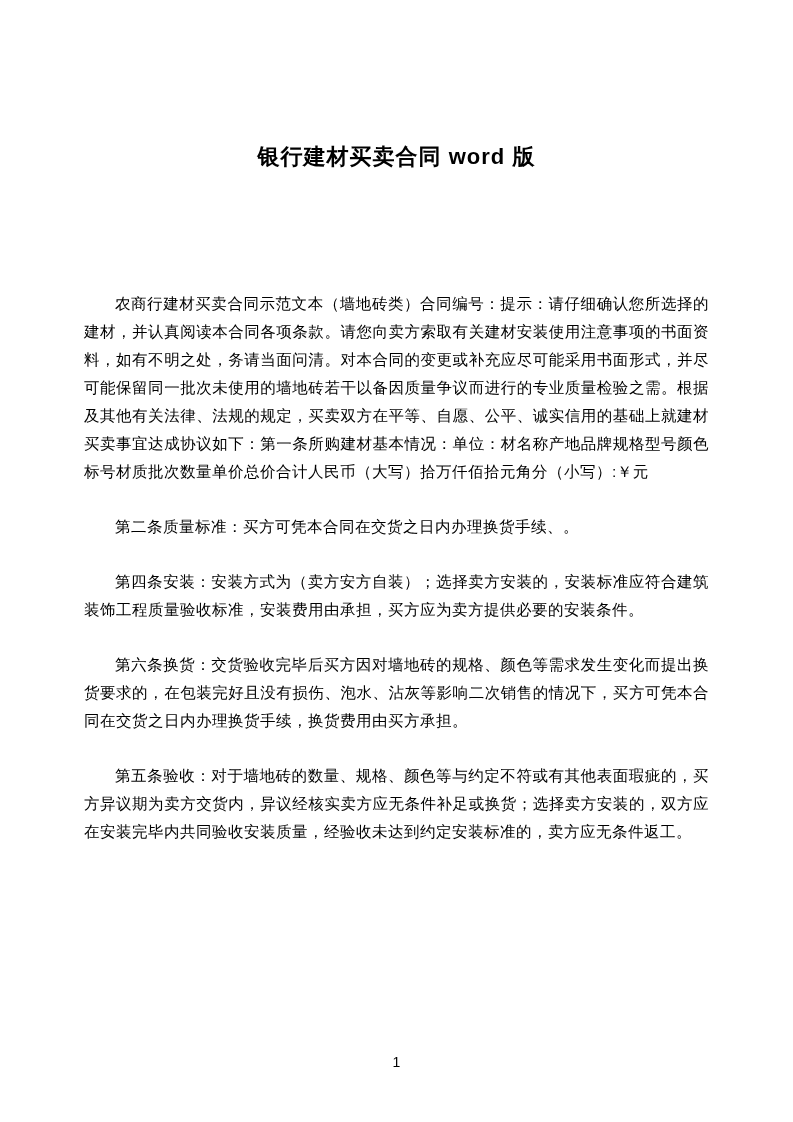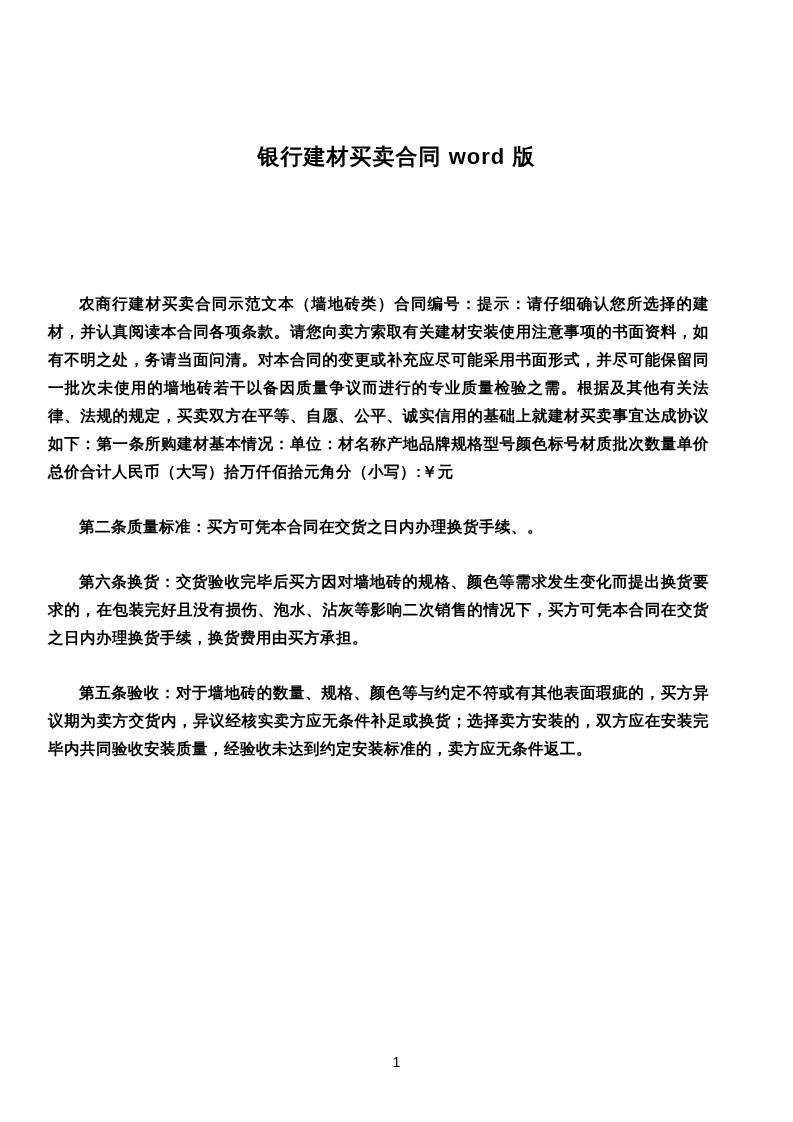--- a/index.html
+++ b/index.html
@@ -22,23 +22,22 @@
     margin: 0;
     padding-top: 142px;
     text-align: center;
     font-size: 22px;
     font-weight: bold;
     letter-spacing: 1px;
     line-height: 30px;
     font-family: "Liberation Sans", "DejaVu Sans", sans-serif;
   }
   .doc-body {
-    padding: 118px 84px 0 48px;
+    padding: 118px 84px 0 84px;
     box-sizing: border-box;
-    font-weight: bold;
   }
   .doc-body p {
     margin: 0 0 27px 0;
     font-size: 15.5px;
     line-height: 28px;
     text-align: justify;
     text-indent: 2em;
     letter-spacing: 0.5px;
     font-family: "Liberation Sans", "DejaVu Sans", sans-serif;
     word-break: break-all;
@@ -57,19 +56,20 @@
 </head>
 <body>
 
 <div class="page">
 
   <h1 class="doc-title">银行建材买卖合同 word 版</h1>
 
   <div class="doc-body">
     <p>农商行建材买卖合同示范文本（墙地砖类）合同编号：提示：请仔细确认您所选择的建材，并认真阅读本合同各项条款。请您向卖方索取有关建材安装使用注意事项的书面资料，如有不明之处，务请当面问清。对本合同的变更或补充应尽可能采用书面形式，并尽可能保留同一批次未使用的墙地砖若干以备因质量争议而进行的专业质量检验之需。根据及其他有关法律、法规的规定，买卖双方在平等、自愿、公平、诚实信用的基础上就建材买卖事宜达成协议如下：第一条所购建材基本情况：单位：材名称产地品牌规格型号颜色标号材质批次数量单价总价合计人民币（大写）拾万仟佰拾元角分（小写）:￥元</p>
     <p>第二条质量标准：买方可凭本合同在交货之日内办理换货手续、。</p>
+    <p>第四条安装：安装方式为（卖方安方自装）；选择卖方安装的，安装标准应符合建筑装饰工程质量验收标准，安装费用由承担，买方应为卖方提供必要的安装条件。</p>
     <p>第六条换货：交货验收完毕后买方因对墙地砖的规格、颜色等需求发生变化而提出换货要求的，在包装完好且没有损伤、泡水、沾灰等影响二次销售的情况下，买方可凭本合同在交货之日内办理换货手续，换货费用由买方承担。</p>
     <p>第五条验收：对于墙地砖的数量、规格、颜色等与约定不符或有其他表面瑕疵的，买方异议期为卖方交货内，异议经核实卖方应无条件补足或换货；选择卖方安装的，双方应在安装完毕内共同验收安装质量，经验收未达到约定安装标准的，卖方应无条件返工。</p>
   </div>
 
   <div class="page-number">1</div>
 
 </div>
 
 </body></html>

